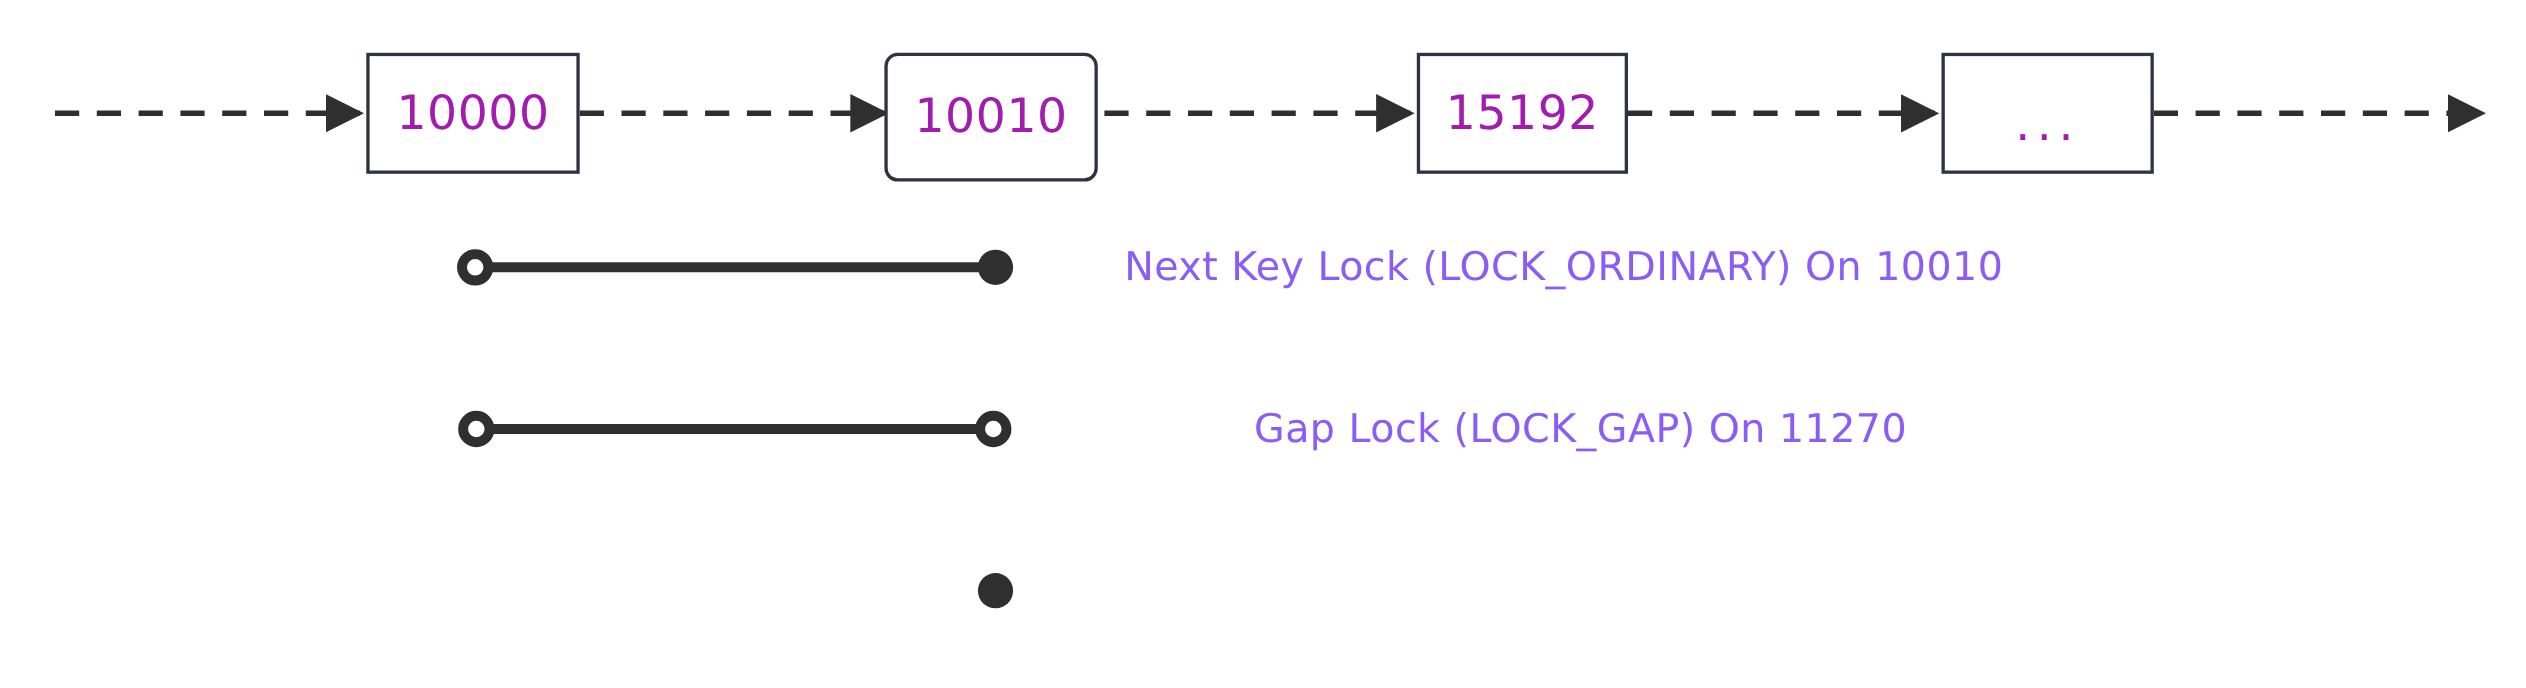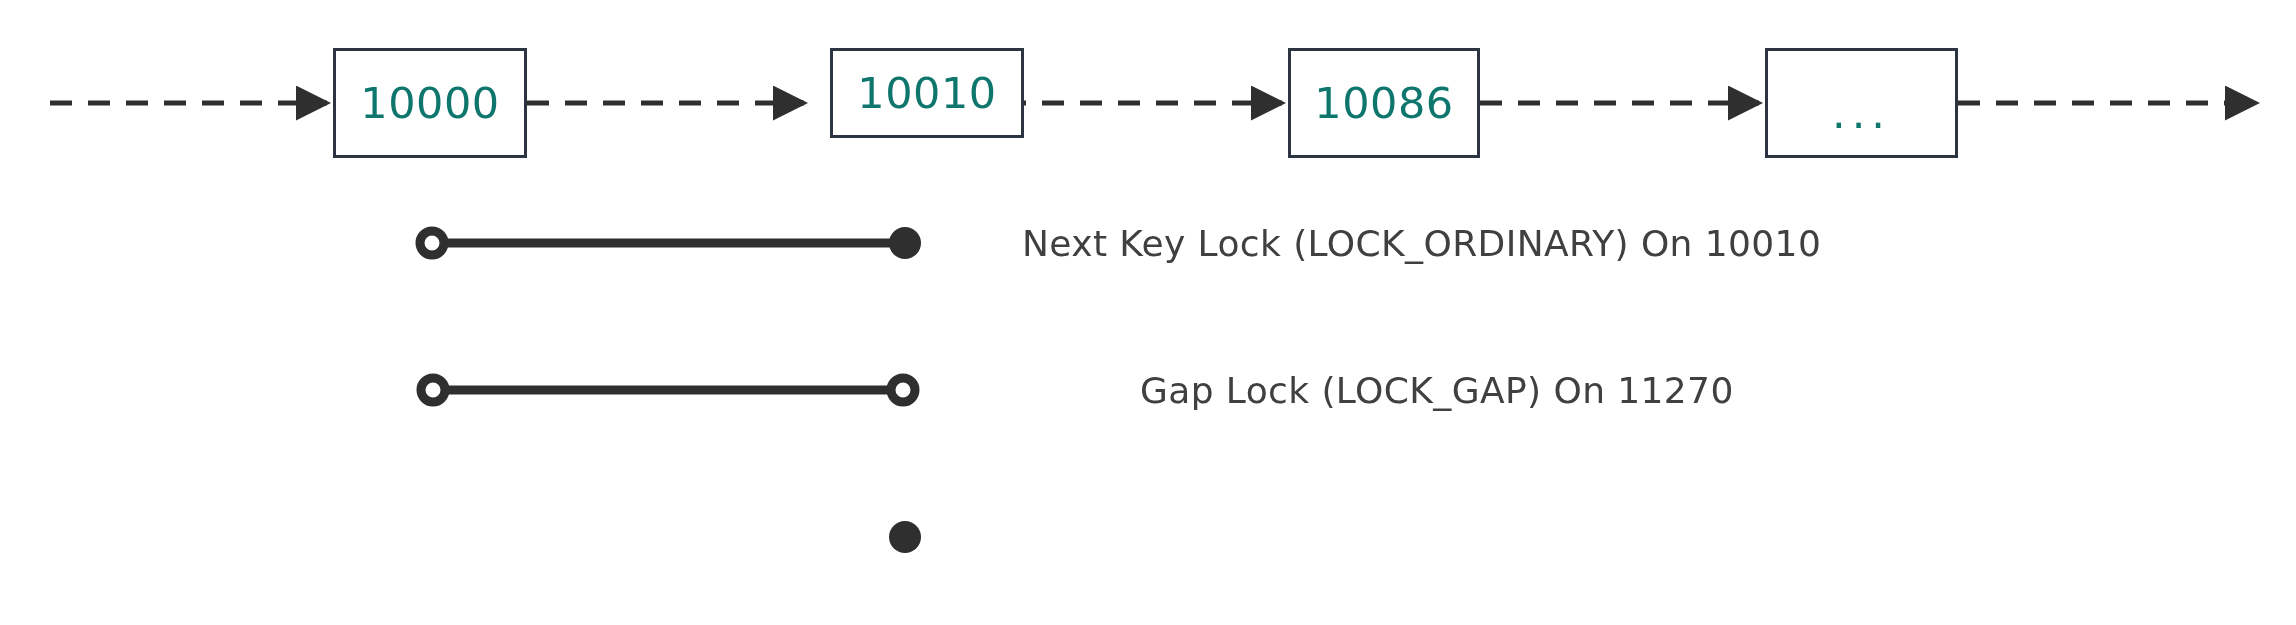--- a/index.html
+++ b/index.html
@@ -27,35 +27,35 @@
     box-sizing: border-box;
     border: 3px solid #2b3440;
     background: #ffffff;
     display: flex;
     align-items: center;
     justify-content: center;
   }
   .node-label {
     font-family: "DejaVu Sans", sans-serif;
     font-size: 43px;
-    color: #0f766e;
+    color: #a21caf;
     letter-spacing: 0.5px;
     line-height: 1;
   }
   .node-label.ellipsis {
     font-size: 43px;
     letter-spacing: 6px;
     position: relative;
     top: 10px;
   }
   .legend-text {
     position: absolute;
     font-family: "DejaVu Sans", sans-serif;
     font-size: 36px;
-    color: #404040;
+    color: #8b5cf6;
     white-space: nowrap;
     letter-spacing: 0.4px;
     transform: translateY(-50%);
   }
 </style>
 </head>
 <body>
 
 <div id="canvas">
 
@@ -90,26 +90,26 @@
 
     <g>
       <circle cx="905" cy="537" r="16" fill="#2f2f2f"></circle>
     </g>
   </svg>
 
   <div class="node-box" style="left:333px; top:48px; width:194px; height:110px;">
     <span class="node-label">10000</span>
   </div>
 
-  <div class="node-box" style="left:830px; top:48px; width:194px; height:90px;">
+  <div class="node-box" style="left:804px; top:48px; width:194px; height:117px;border-radius:12px;">
     <span class="node-label">10010</span>
   </div>
 
   <div class="node-box" style="left:1288px; top:48px; width:192px; height:110px;">
-    <span class="node-label">10086</span>
+    <span class="node-label">15192</span>
   </div>
 
   <div class="node-box" style="left:1765px; top:48px; width:193px; height:110px;">
     <span class="node-label ellipsis">...</span>
   </div>
 
   <div class="legend-text" style="left:1022px; top:243px;">Next Key Lock (LOCK_ORDINARY) On 10010</div>
 
   <div class="legend-text" style="left:1140px; top:390px;">Gap Lock (LOCK_GAP) On 11270</div>
 

